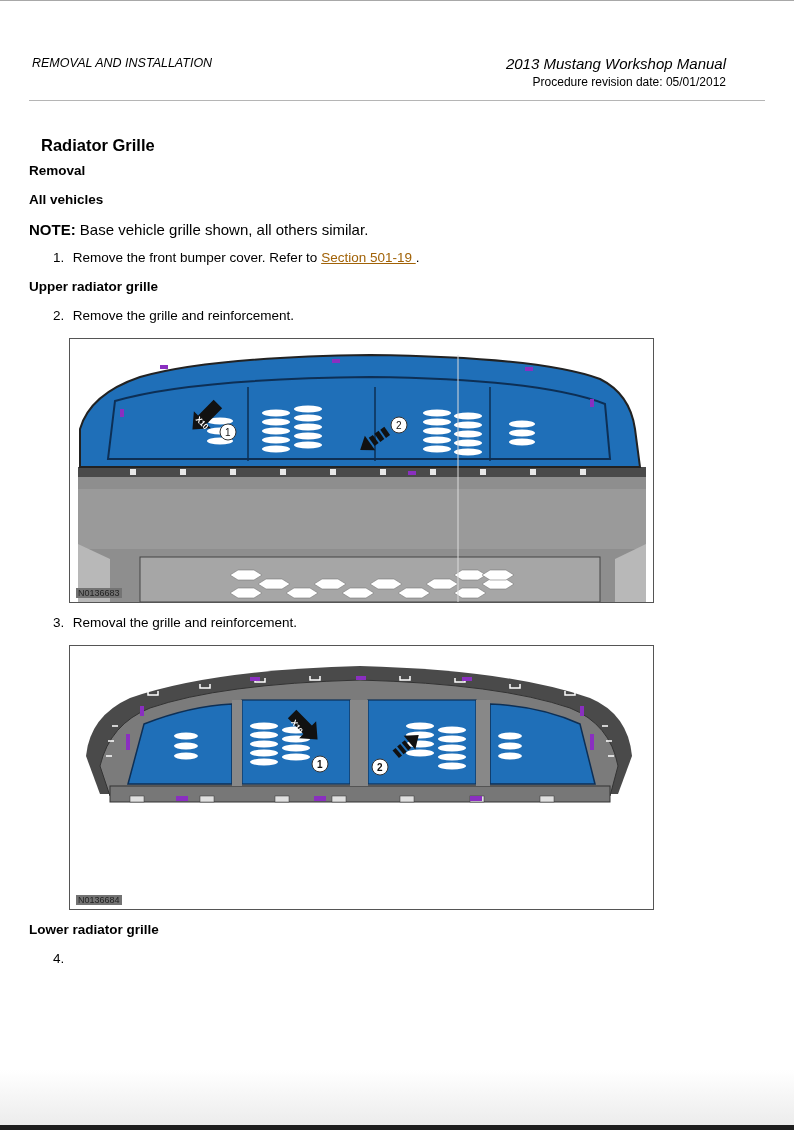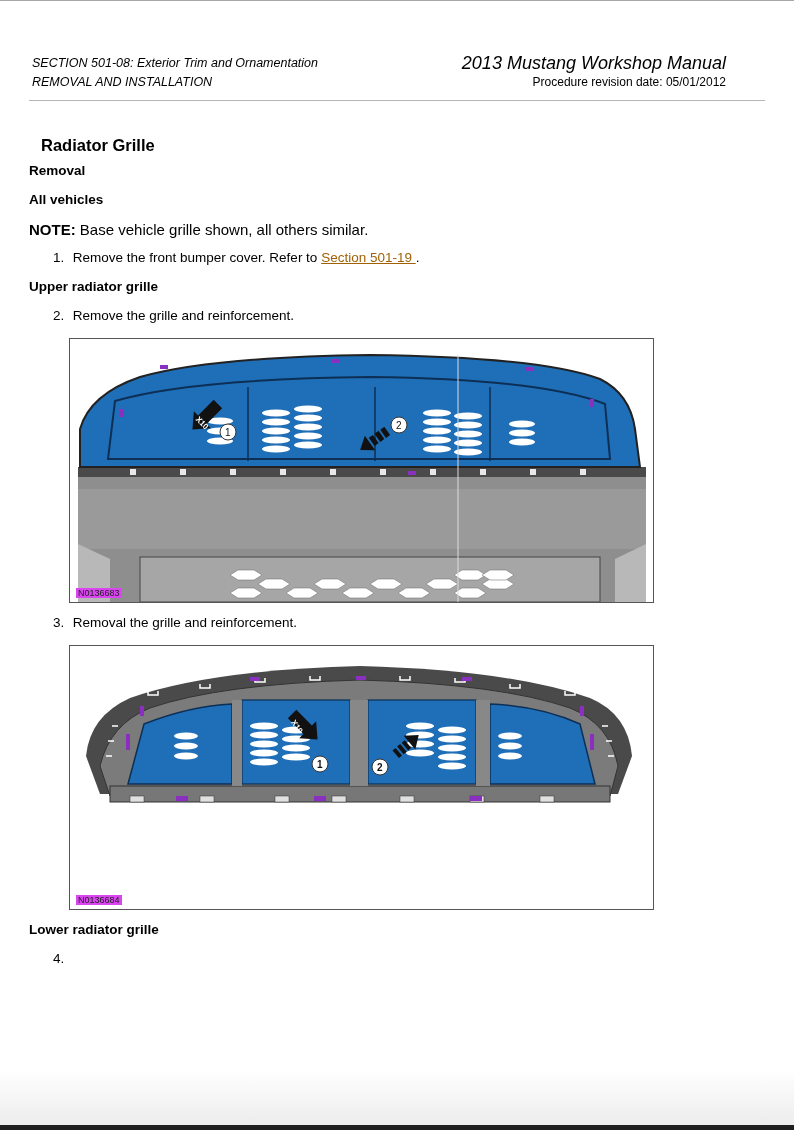--- a/index.html
+++ b/index.html
@@ -5,55 +5,54 @@
   html, body { margin: 0; padding: 0; }
   body {
     width: 794px; height: 1130px; position: relative; overflow: hidden;
     background: #ffffff; color: #000;
     font-family: "Liberation Sans", "DejaVu Sans", sans-serif;
   }
   .top-rule { position: absolute; left: 0; top: 0; width: 794px; height: 1px; background: #a8a8a8; }
   .header { position: absolute; left: 32px; top: 54px; width: 694px; font-size: 12.5px; }
   .header .left { position: absolute; left: 0; top: 0; font-style: italic; line-height: 19px; }
   .header .right { position: absolute; right: 0; top: 0; text-align: right; line-height: 19px; }
-  .header .right .manual { font-style: italic; font-size: 18px; }
+  .header .right .manual { font-style: italic; font-size: 15px; }
   .header .right .rev { font-size: 12px; }
   .header-rule { position: absolute; left: 29px; top: 100px; width: 736px; height: 1px; background: #b5b5b5; }
 
   .content { position: absolute; left: 29px; top: 120px; width: 740px; }
   h1.title { font-size: 16.5px; font-weight: bold; margin: 12px; position: absolute; top: 4px; left: 0; }
   .h2 { font-size: 13.5px; font-weight: bold; position: absolute; left: 0; }
   .para { font-size: 15px; position: absolute; left: 0; }
   .para b { font-weight: bold; }
   .step { font-size: 13.5px; position: absolute; left: 24px; }
   .step .num { display: inline-block; width: 16px; }
   a.link { color: #a16207; text-decoration: underline; }
 
   .figure {
     position: absolute; border: 1px solid #555; background: #fff; overflow: hidden;
   }
   .figure svg { display: block; }
   .fig-id {
     position: absolute; left: 6px; bottom: 4px; font-size: 9px; color: #222;
-    background: #d946ef; padding: 0 2px;
+    background: #737373; padding: 0 2px;
   }
   .bottom-shade {
     position: absolute; left: 0; top: 1070px; width: 794px; height: 55px;
     background: linear-gradient(#ffffff, #ececec);
   }
   .bottom-bar { position: absolute; left: 0; top: 1125px; width: 794px; height: 5px; background: #1e1e1e; }
 </style>
 </head>
 <body>
 
 <div class="top-rule"></div>
 
 <div class="header">
   <div class="left">
-    <div>SECTION 501-08: Exterior Trim and Ornamentation</div>
     <div>REMOVAL AND INSTALLATION</div>
   </div>
   <div class="right">
     <div class="manual">2013 Mustang Workshop Manual</div>
     <div class="rev">Procedure revision date: 05/01/2012</div>
   </div>
 </div>
 <div class="header-rule"></div>
 
 <div class="content">

